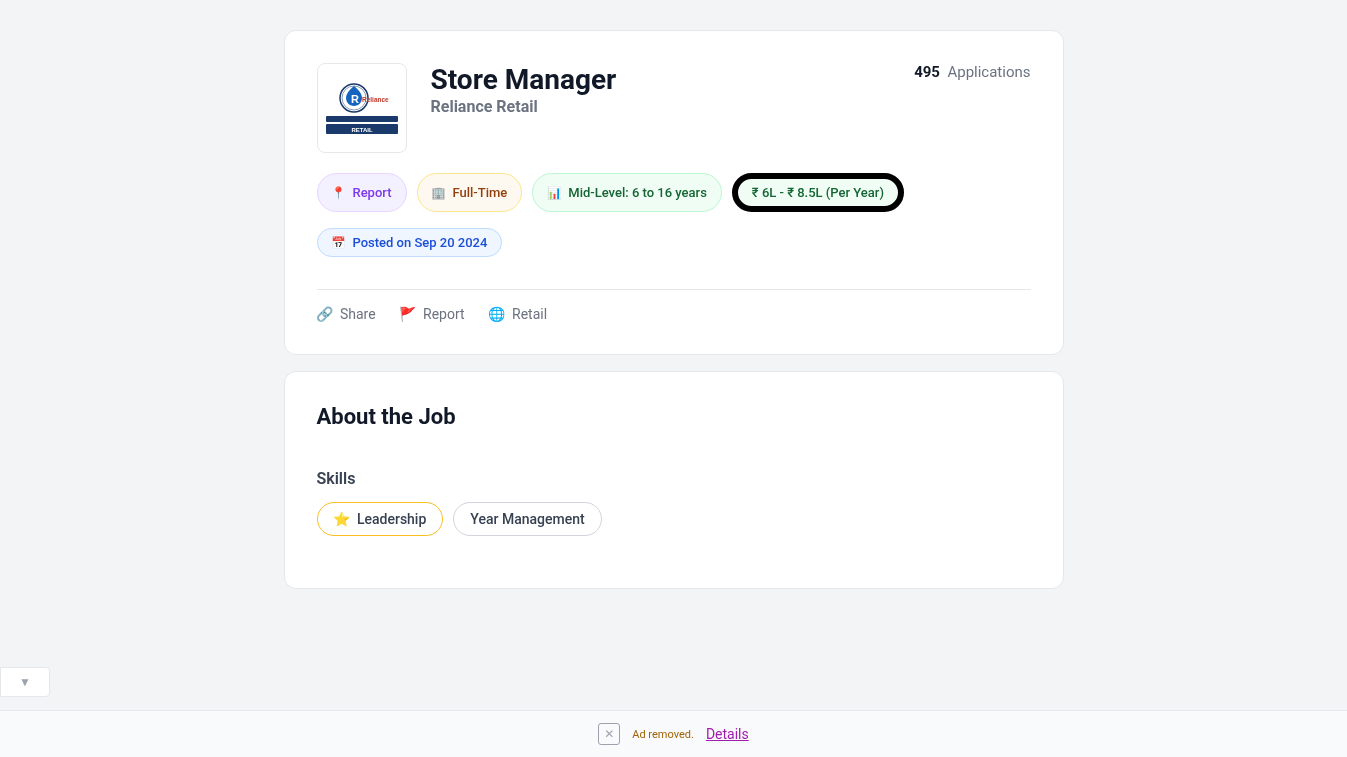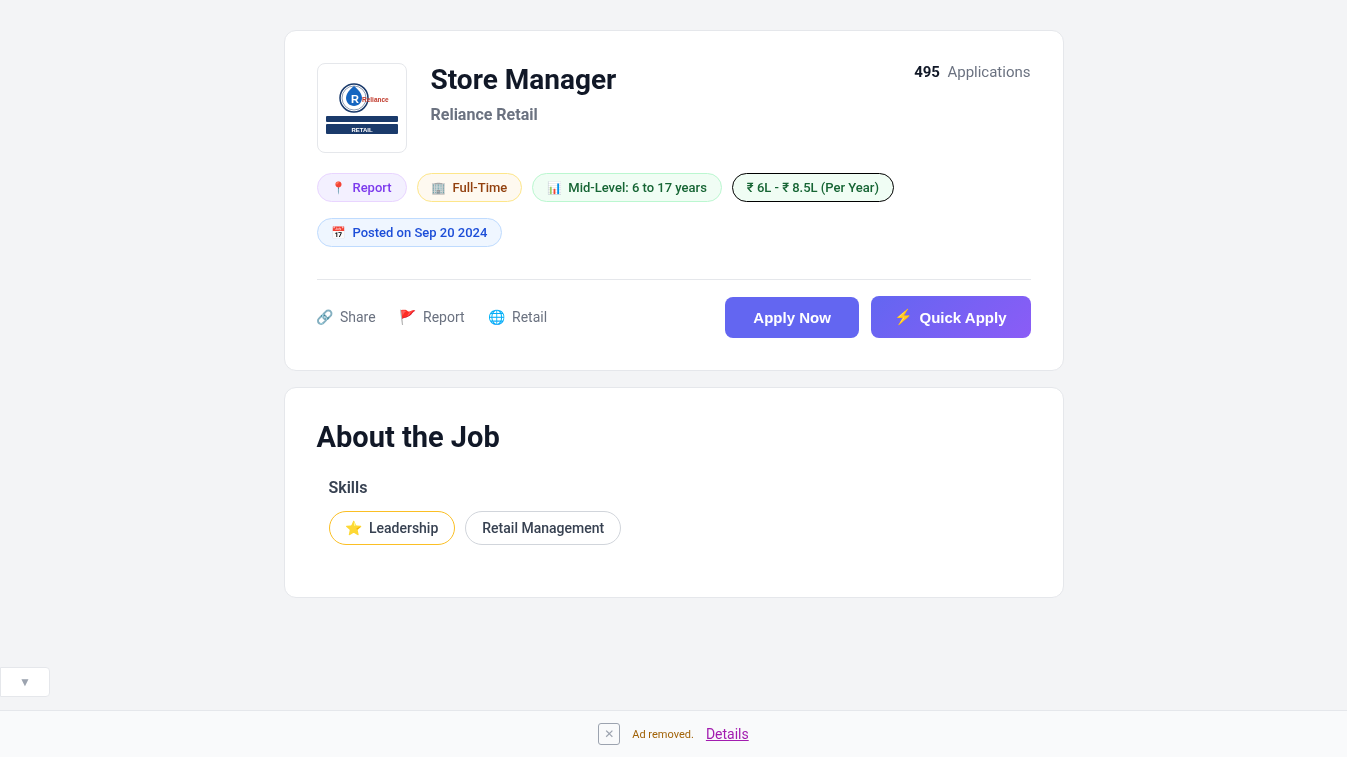--- a/index.html
+++ b/index.html
@@ -69,21 +69,21 @@
 
     .job-info {
       flex: 1;
     }
 
     .job-title {
       font-size: 28px;
       font-weight: 700;
       color: #111827;
       line-height: 1.2;
-      margin-bottom: 8px;
+      margin-bottom: 0;
     }
 
     .company-name {
       font-size: 16px;
       color: #6b7280;
       font-weight: 700;
     }
 
     .applications-count {
       text-align: left;
@@ -128,21 +128,21 @@
 
     .tag-experience {
       background-color: #f0fdf4;
       color: #166534;
       border: 1px solid #bbf7d0;
     }
 
     .tag-salary {
       background-color: #f0fdf4;
       color: #166534;
-      border: 1px solid #000000;
+      border: 6px solid #000000;
       text-align: center;
     }
 
     .tag-date {
       background-color: #eff6ff;
       color: #1d4ed8;
       border: 1px solid #bfdbfe;
     }
 
     .divider {
@@ -203,29 +203,28 @@
       align-items: center;
       gap: 6px;
     }
 
     
     .about-job-card {
       padding: 32px;
     }
 
     .section-title {
-      font-size: 29px;
+      font-size: 22px;
       font-weight: 700;
       color: #111827;
-      margin-bottom: 24px;
+      margin-bottom: 40px;
     }
 
     .skills-section {
       margin-bottom: 20px;
-      margin-left: 12px;
     }
 
     .skills-label {
       font-size: 16px;
       font-weight: 600;
       color: #374151;
       margin-bottom: 14px;
     }
 
     .skills-row {
@@ -367,21 +366,21 @@
       <span class="tag tag-location">
         <span class="tag-icon">📍</span>
         <span>Report</span>
       </span>
       <span class="tag tag-job-type">
         <span class="tag-icon">🏢</span>
         <span>Full-Time</span>
       </span>
       <span class="tag tag-experience">
         <span class="tag-icon">📊</span>
-        <span>Mid-Level: 6 to 17 years</span>
+        <span>Mid-Level: 6 to 16 years</span>
       </span>
       <span class="tag tag-salary">
         <span>₹ 6L - ₹ 8.5L (Per Year)</span>
       </span>
     </div>
 
     <div class="tags-row">
       <span class="tag tag-date">
         <span class="tag-icon">📅</span>
         <span>Posted on Sep 20 2024</span>
@@ -398,42 +397,35 @@
         </a>
         <a class="action-link">
           <span>🚩</span>
           <span>Report</span>
         </a>
         <a class="action-link">
           <span>🌐</span>
           <span>Retail</span>
         </a>
       </div>
-      <div class="right-actions">
-        <button class="btn-apply-now">Apply Now</button>
-        <button class="btn-quick-apply">
-          <span>⚡</span>
-          <span>Quick Apply</span>
-        </button>
-      </div>
     </div>
   </div>
 
   <div class="card about-job-card">
     <div class="section-title">About the Job</div>
 
     <div class="skills-section">
       <div class="skills-label">Skills</div>
       <div class="skills-row">
         <span class="skill-tag featured">
           <span class="star-icon">⭐</span>
           <span>Leadership</span>
         </span>
         <span class="skill-tag">
-          <span>Retail Management</span>
+          <span>Year Management</span>
         </span>
       </div>
     </div>
   </div>
 
 </div>
 
 <div class="scroll-indicator">
   <span class="icon-sm">▼</span>
 </div>

